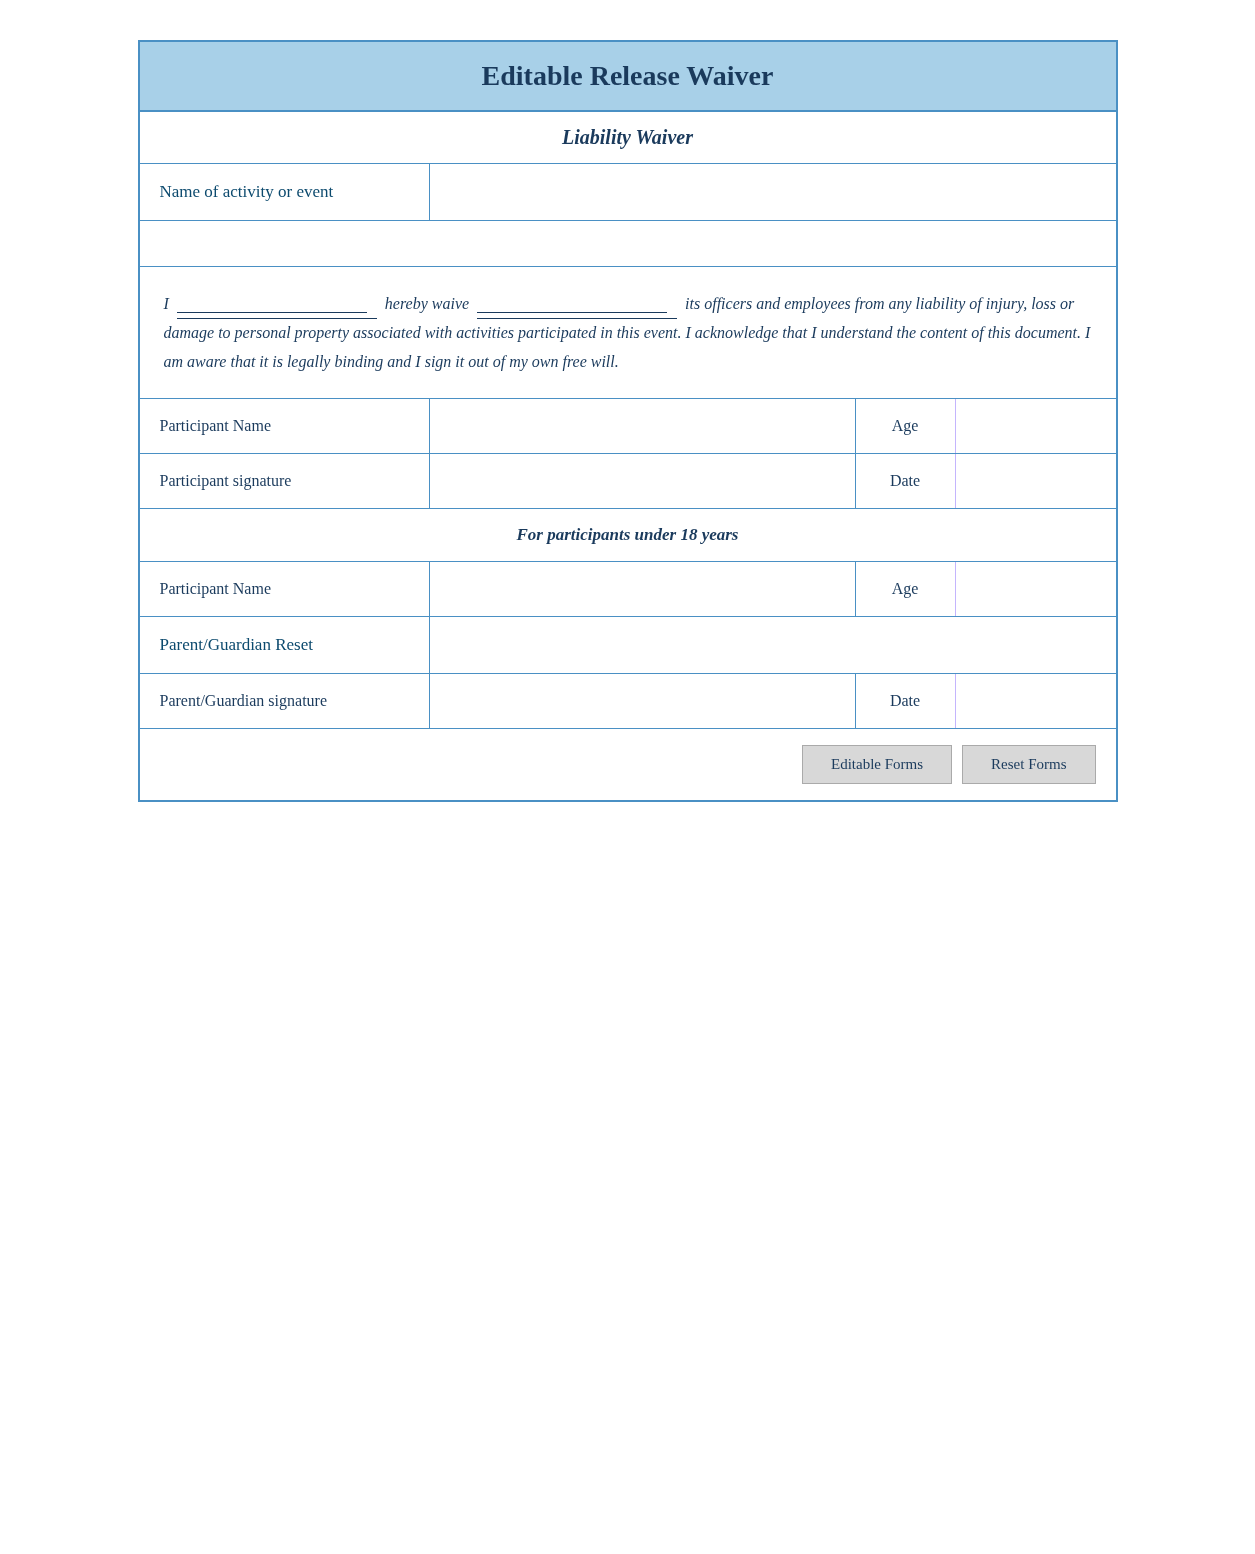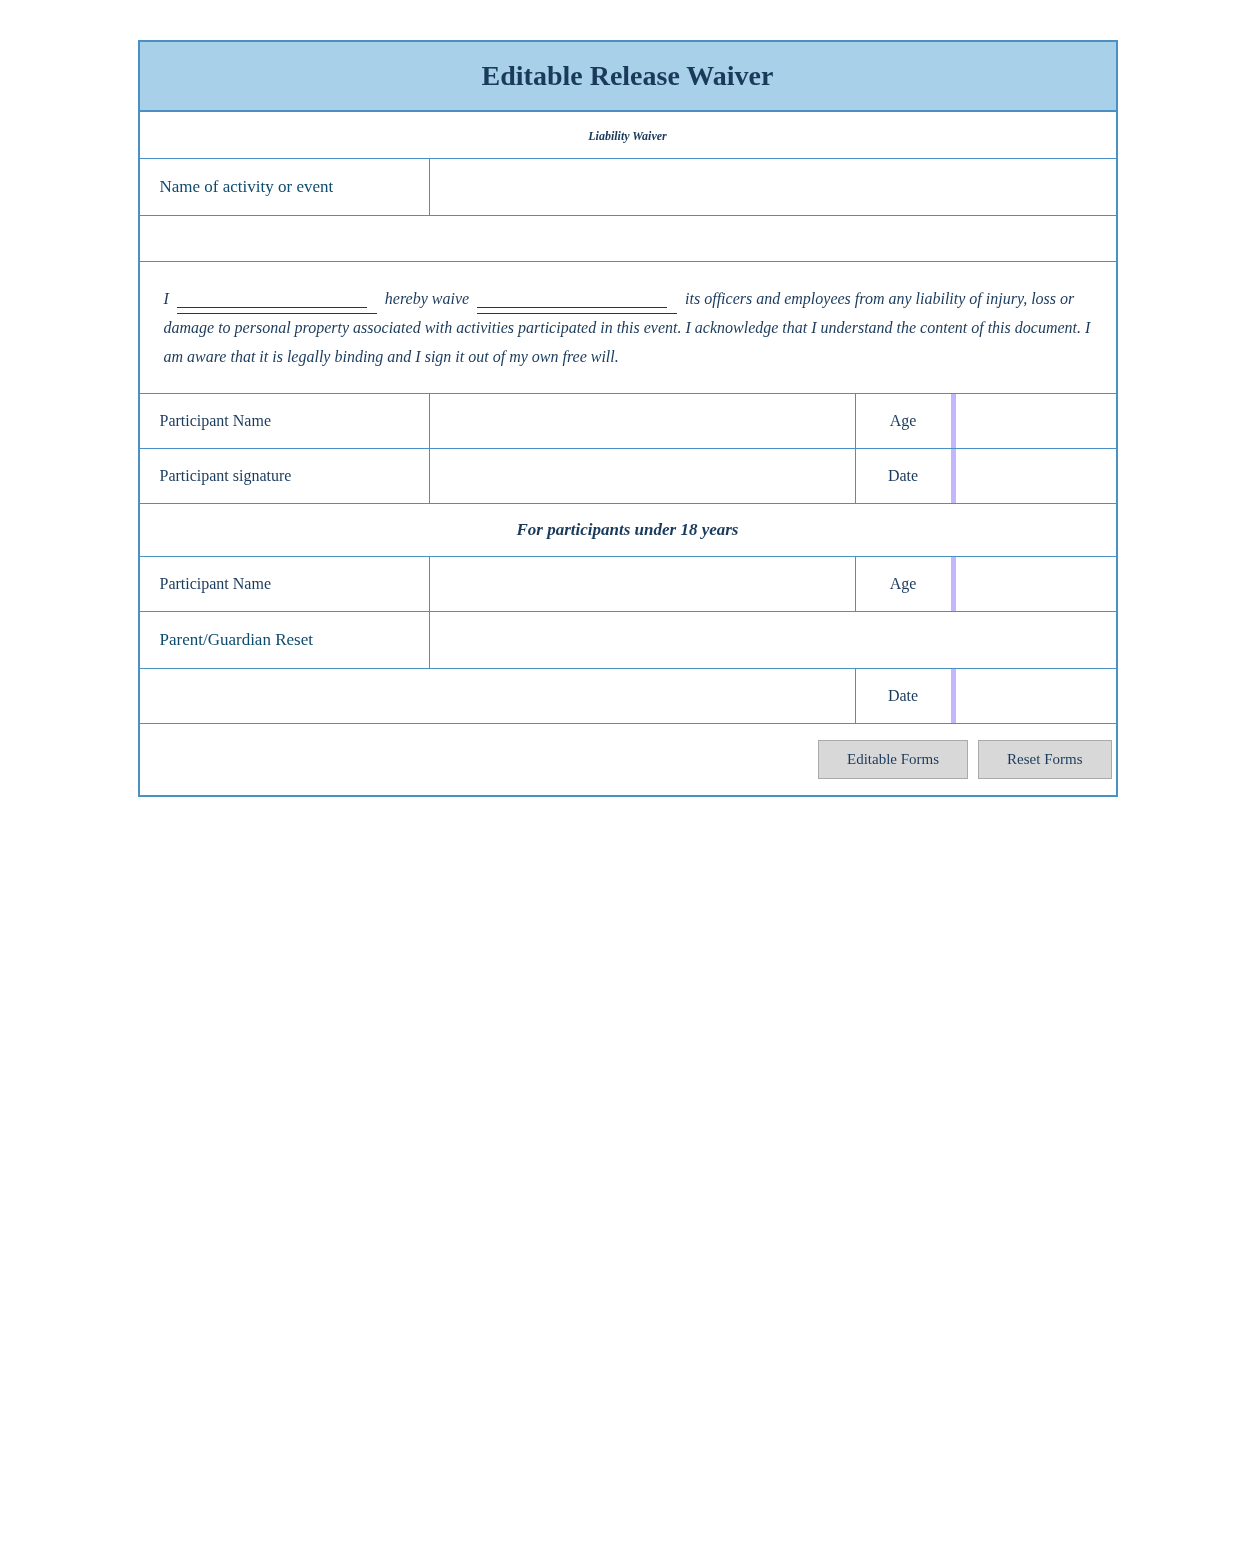--- a/index.html
+++ b/index.html
@@ -32,21 +32,21 @@
     }
     .section-header {
       text-align: center;
       padding: 14px 10px;
       border-bottom: 1px solid #4a90c4;
       background: #ffffff;
     }
     .section-header span {
       font-style: italic;
       font-weight: bold;
-      font-size: 12px;
+      font-size: 20px;
       color: #1a3a5c;
     }
     .two-col-row {
       display: flex;
       border-bottom: 1px solid #4a90c4;
     }
     .label-cell {
       width: 290px;
       min-width: 290px;
       padding: 18px 20px;
@@ -114,21 +114,21 @@
       outline: none;
       font-size: 15px;
       padding: 10px 5px;
       background: transparent;
       font-family: Georgia, serif;
     }
     .col-label-small {
       width: 100px;
       min-width: 100px;
       padding: 18px 12px;
-      border-right: 5px solid #c4b5fd;
+      border-right: 1px solid #c4b5fd;
       font-size: 16px;
       color: #1a3a5c;
       display: flex;
       align-items: center;
       justify-content: center;
     }
     .col-input-small {
       width: 160px;
       min-width: 160px;
       padding: 4px 8px;
@@ -152,21 +152,21 @@
     }
     .under18-header span {
       font-style: italic;
       font-weight: bold;
       font-size: 17px;
       color: #1a3a5c;
     }
     .footer-buttons {
       display: flex;
       justify-content: flex-end;
-      padding: 16px 4px;
+      padding: 16px 20px;
       gap: 10px;
       background: #ffffff;
     }
     .footer-btn {
       padding: 10px 28px;
       font-size: 15px;
       font-family: Georgia, serif;
       background: #d8d8d8;
       border: 1px solid #aaa;
       color: #1a3a5c;
@@ -272,20 +272,21 @@
   </div>
 
   <div class="full-span-input">
     <div class="label-cell">Parent/Guardian Reset</div>
     <div class="wide-input-cell">
       <input type="text" style="">
     </div>
   </div>
 
   <div class="four-col-row">
+    <div class="col-label-wide">Parent/Guardian signature</div>
     <div class="col-input-mid">
       <input type="text" style="">
     </div>
     <div class="col-label-small">Date</div>
     <div class="col-input-small">
       <input type="text" style="">
     </div>
   </div>
 
   <div class="footer-buttons">

